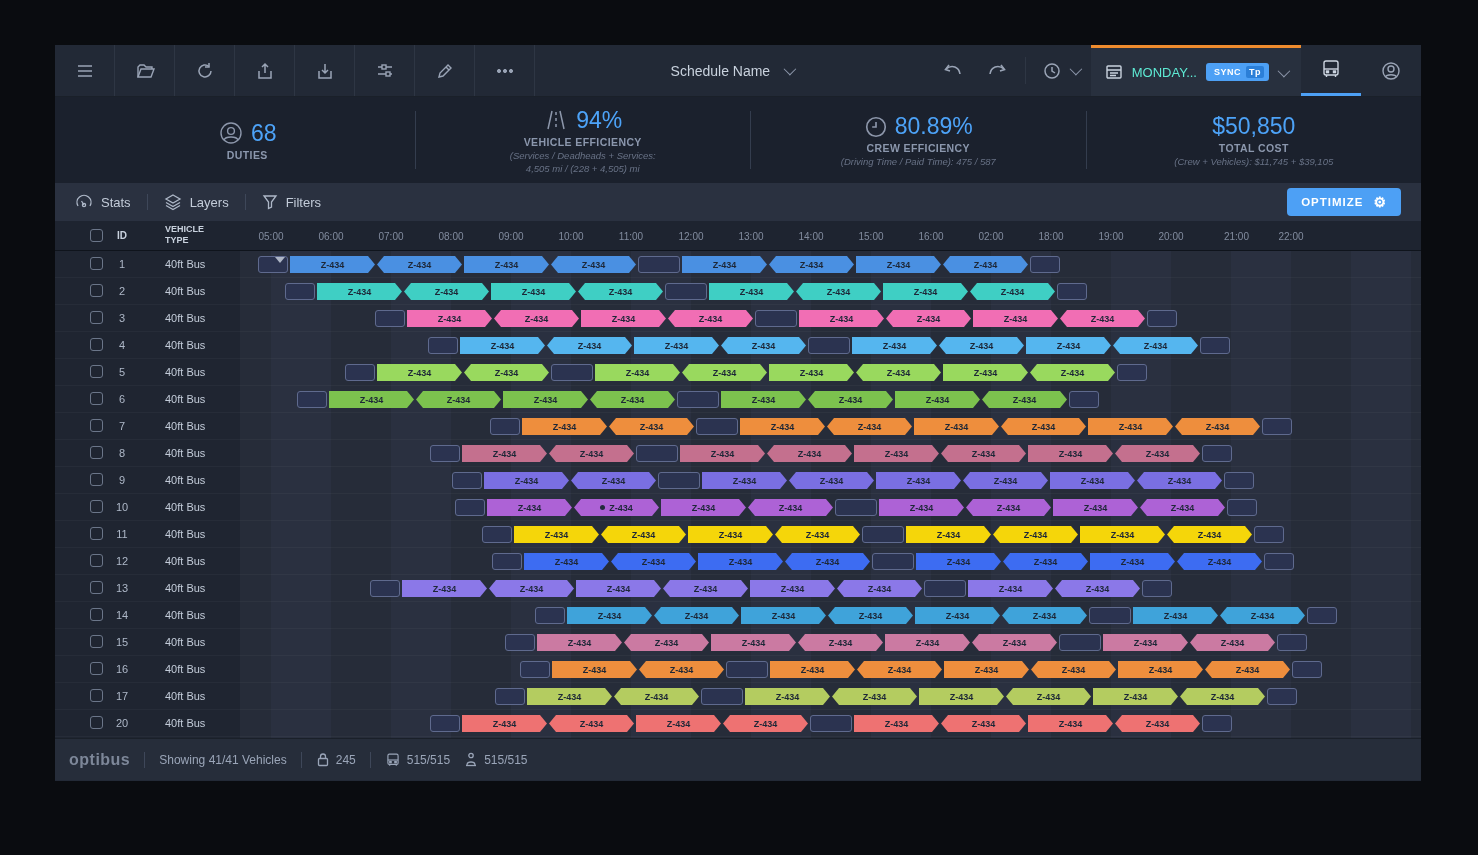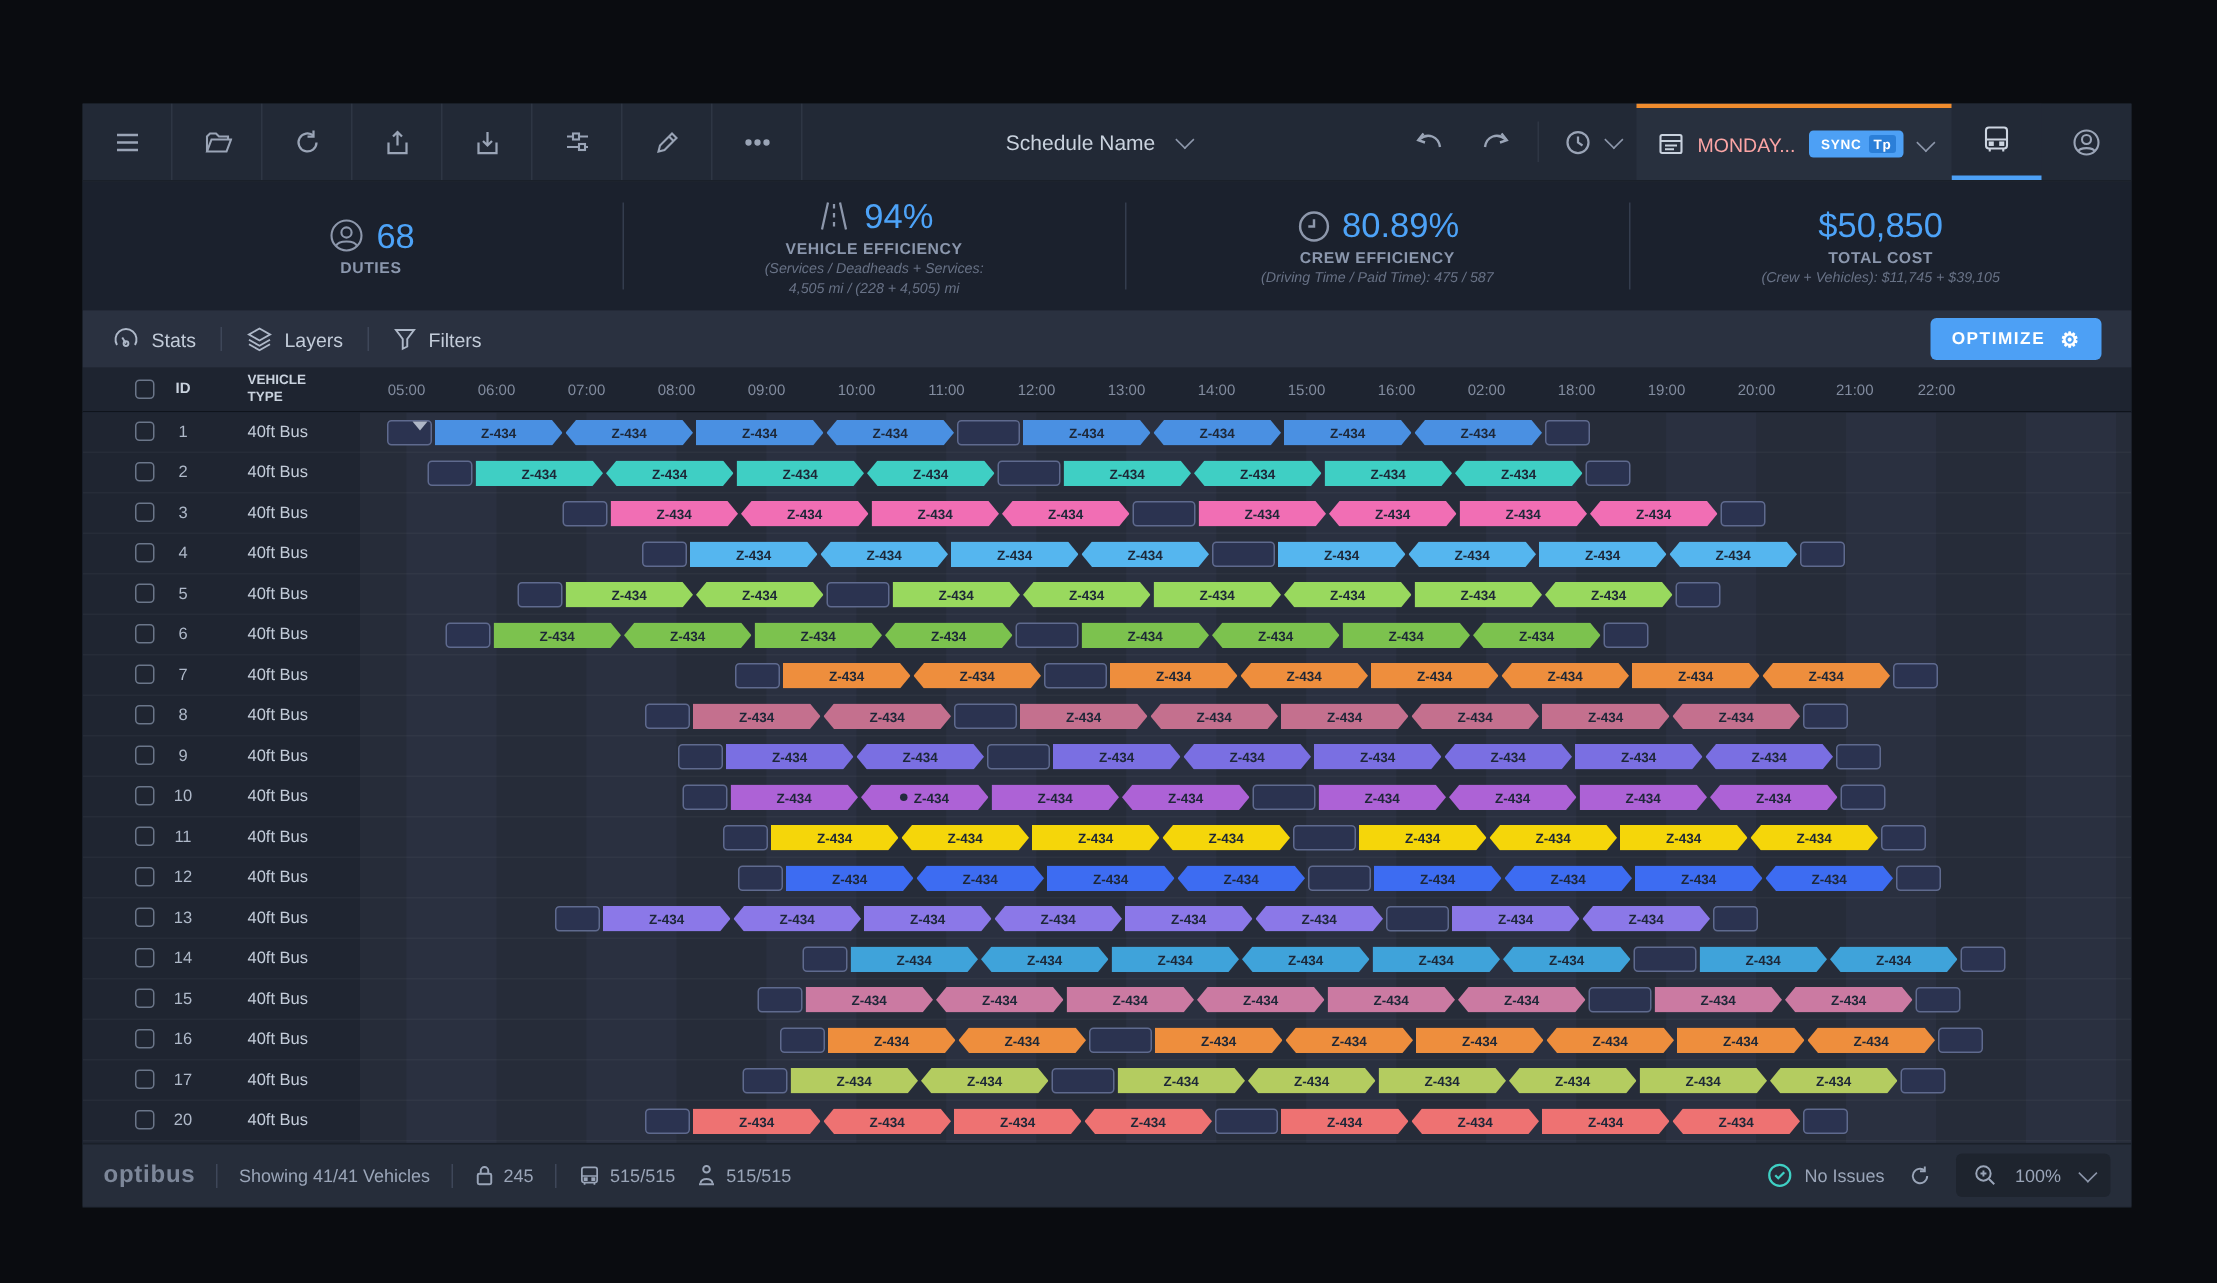--- a/index.html
+++ b/index.html
@@ -1,31 +1,31 @@
 <!DOCTYPE html>
 <html><head>
 <meta charset="utf-8">
 <style>
   * { margin:0; padding:0; box-sizing:border-box; }
   html,body { background:#0a0c10; }
   body { font-family:"Liberation Sans", sans-serif; }
   .stage { position:relative; width:1478px; height:855px; background:#0a0c10; overflow:hidden; }
-  .app { position:absolute; left:55px; top:45px; width:1366px; height:736px; background:#232a37; overflow:hidden;margin-top:24px; }
+  .app { position:absolute; left:55px; top:45px; width:1366px; height:736px; background:#232a37; overflow:hidden; }
 
   
   .toolbar { position:relative; height:52px; background:#222936; display:flex; align-items:stretch; border-bottom:1px solid #1a2029; }
   .tb-btn { width:60px; display:flex; align-items:center; justify-content:center; border-right:1px solid #2e3644; cursor:pointer; }
   .tb-btn svg { stroke:#9aa4b6; }
   .sched-select { flex:1; display:flex; align-items:center; justify-content:center; gap:14px; color:#c9d2de; font-size:14px; cursor:pointer; }
   .chev { width:9px; height:9px; border-right:1.5px solid #8d97ab; border-bottom:1.5px solid #8d97ab; transform:rotate(45deg) translateY(-2px); display:inline-block; }
   .tb-right { display:flex; align-items:stretch; }
   .tb-ico { display:flex; align-items:center; justify-content:center; padding:0 12px; cursor:pointer; }
   .tb-sep { width:1px; background:#2e3644; margin:12px 4px; }
   .monday-tab { position:relative; display:flex; align-items:center; gap:9px; padding:0 14px; background:#28303e; border-top:3px solid #ef8c2e; cursor:pointer; }
-  .monday-tab .tablabel { color:#fca5a5; font-size:13px; }
+  .monday-tab .tablabel { color:#5eead4; font-size:13px; }
   .sync-badge { background:#4da0f5; border-radius:3px; padding:3px 5px 3px 8px; display:flex; align-items:center; gap:5px; color:#fff; font-size:9px; font-weight:bold; letter-spacing:.5px; }
   .sync-tp { background:#2b7fd8; border-radius:2px; padding:1px 3px; font-size:9px; font-weight:bold; color:#fff; }
   .bus-tab { width:60px; display:flex; align-items:center; justify-content:center; border-bottom:3px solid #4da0f5; background:#222936; cursor:pointer; }
   .user-btn { width:60px; display:flex; align-items:center; justify-content:center; cursor:pointer; }
 
   
   .statsbar { height:86px; background:#1b212d; display:flex; align-items:center;padding-left:25px; }
   .stat { flex:1; display:flex; flex-direction:column; align-items:center; justify-content:center; gap:2px; border-left:1px solid #343d4e; height:58px; }
   .stat:first-child { border-left:none; }
   .stat-top { display:flex; align-items:center; gap:7px; }
@@ -946,37 +946,16 @@
       <span>515/515</span>
     </div>
     <div class="f-item">
       <svg width="14" height="15" viewBox="0 0 14 15" fill="none" stroke="#9aa5b8" stroke-width="1.3">
             <circle cx="7" cy="3.5" r="2.2"></circle>
             <path d="M3 13c0-4 8-4 8 0"></path>
             <path d="M2 13.5h10"></path>
           </svg>
       <span>515/515</span>
     </div>
-    <div class="f-right">
-      <div class="no-issues">
-        <svg width="17" height="17" viewBox="0 0 17 17" fill="none" stroke="#3fd0c4" stroke-width="1.5">
-              <circle cx="8.5" cy="8.5" r="7"></circle>
-              <path d="M5.5 8.5l2 2 4-4"></path>
-            </svg>
-        <span>No Issues</span>
-      </div>
-      <svg width="16" height="16" viewBox="0 0 20 20" fill="none" stroke="#9aa5b8" stroke-width="1.6">
-            <path d="M16 10a6 6 0 1 1-2-4.5"></path>
-            <path d="M14 2v4h-4"></path>
-          </svg>
-      <div class="zoom-pill">
-        <svg width="15" height="15" viewBox="0 0 15 15" fill="none" stroke="#9aa5b8" stroke-width="1.3">
-              <circle cx="6.3" cy="6.3" r="4.8"></circle>
-              <path d="M6.3 4.3v4M4.3 6.3h4M10 10l3.5 3.5"></path>
-            </svg>
-        <span>100%</span>
-        <span class="chev"></span>
-      </div>
-    </div>
   </div>
 
 </div>
 </div>
 
 </body></html>

